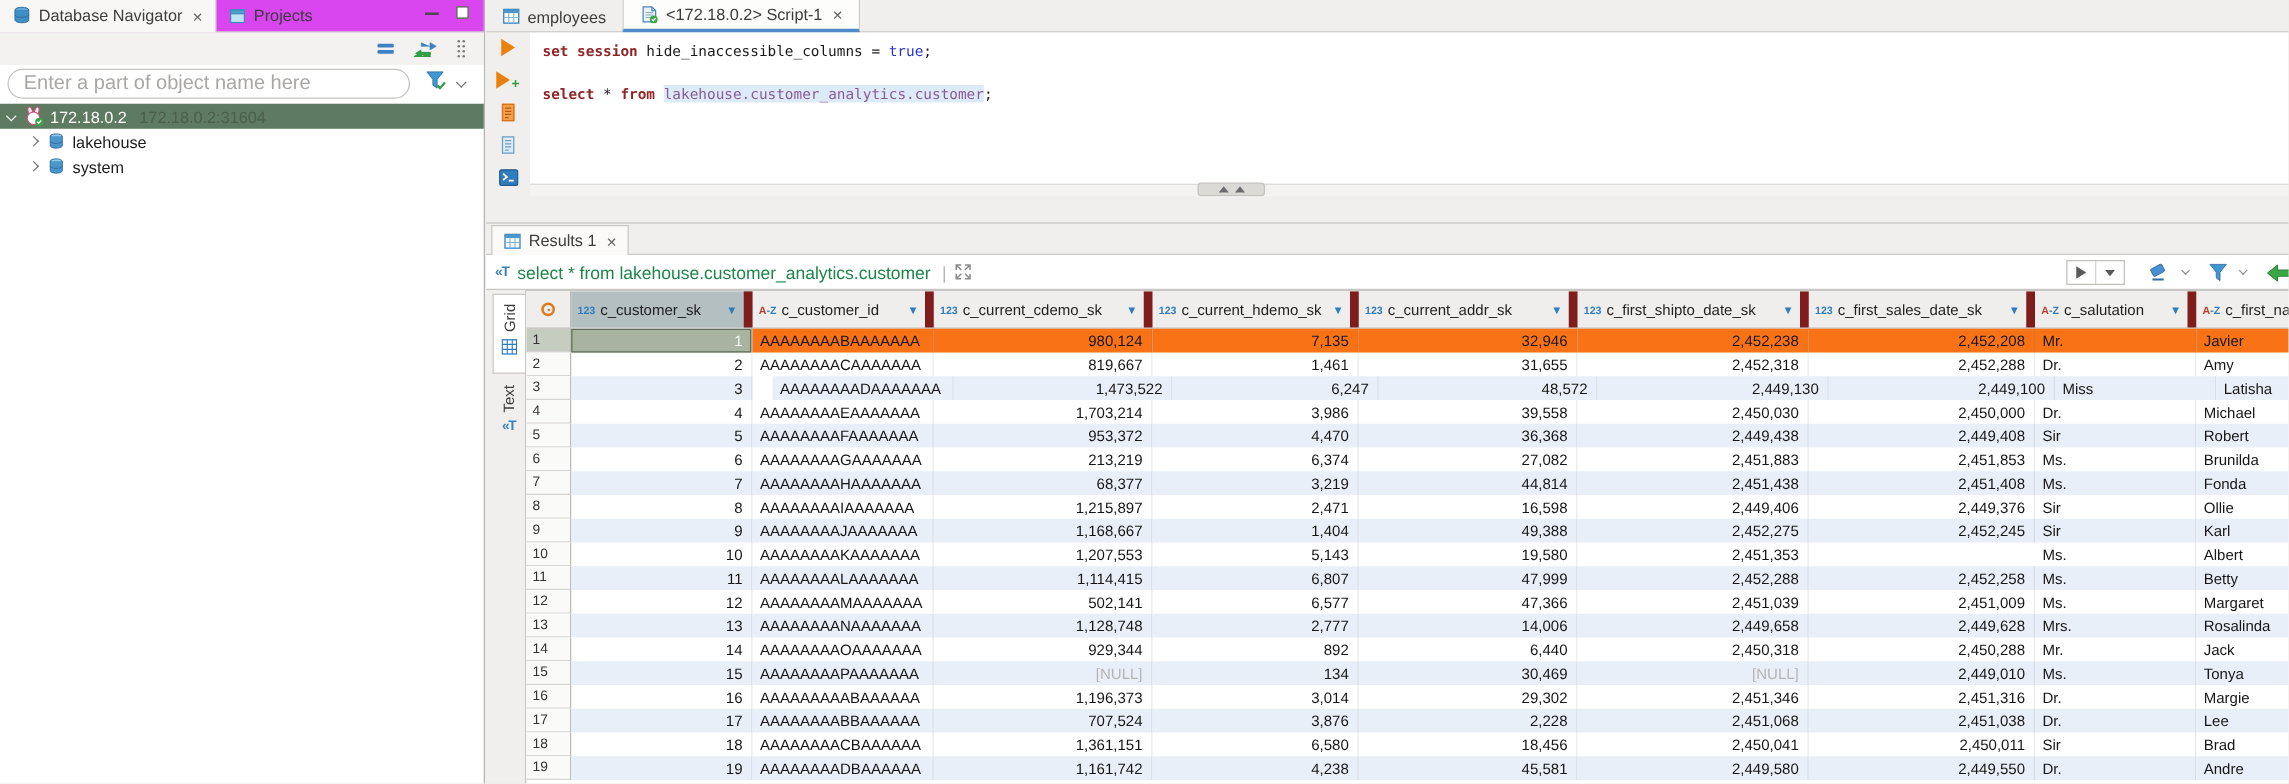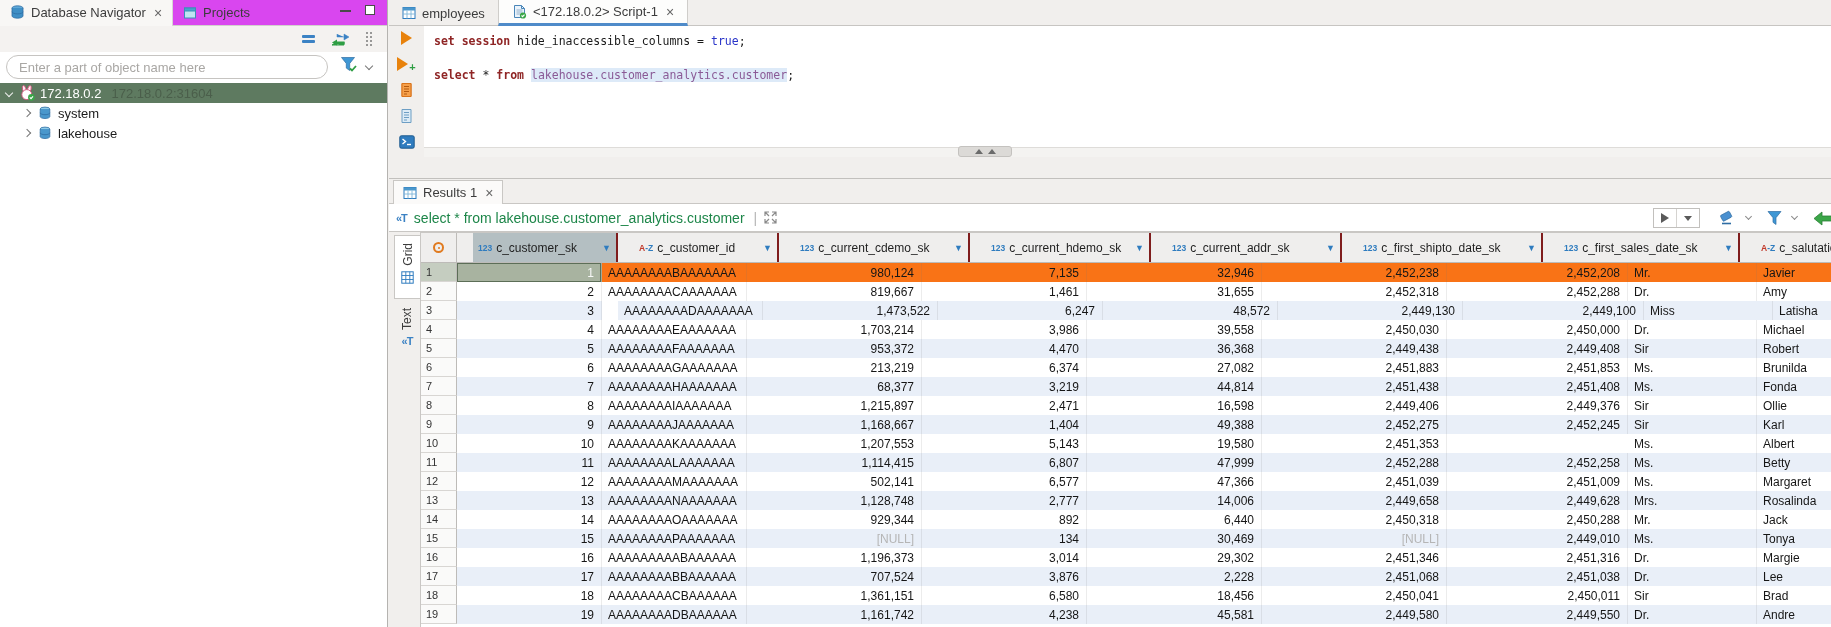--- a/index.html
+++ b/index.html
@@ -25,21 +25,21 @@
                  display:flex; align-items:center; justify-content:flex-end; gap:16px; padding-right:14px; }
   .bars-icon { display:inline-block; }
   .bars-icon i { display:block; width:13px; height:2.5px; background:#3b82c4; border-radius:1px; margin:2.5px 0; }
   .dots-icon { position:relative; width:7px; height:14px; }
   .dots-icon i { position:absolute; width:2px; height:2px; border-radius:50%; background:#7a7a7a;
                  box-shadow:4px 0 0 #7a7a7a, 0 4px 0 #7a7a7a, 4px 4px 0 #7a7a7a,
                             0 8px 0 #7a7a7a, 4px 8px 0 #7a7a7a, 0 12px 0 #7a7a7a, 4px 12px 0 #7a7a7a; }
 
   .nav-search-row { position:absolute; left:0; top:52px; right:0; height:30px; background:#fff; }
   .nav-search { position:absolute; left:6px; top:3px; width:322px; height:24px; border:1px solid #c6c4c1;
-                border-radius:12px; padding:0 12px; font-size:13px; color:#be185d; outline:none;
+                border-radius:12px; padding:0 12px; font-size:16px; color:#be185d; outline:none;
                 font-family:"Liberation Sans",sans-serif; }
   .nav-search::placeholder { color:#a9a7a4; }
   .search-funnel { position:absolute; left:340px; top:4px; }
   .search-chevron { position:absolute; left:366px; top:11px; }
 
   .chev { display:inline-block; width:6px; height:6px; border-right:1.6px solid #777;
           border-bottom:1.6px solid #777; transform:rotate(45deg); }
   .chev.right { transform:rotate(-45deg); }
   .chev.white { border-color:#f0f0f0; }
 
@@ -108,21 +108,21 @@
   .results-grid { position:absolute; left:389px; top:232px; right:0; bottom:0; background:#f1efed; }
   .present-strip { position:absolute; left:0; top:0; width:31px; bottom:0; }
   .vtab { position:absolute; left:5px; width:26px; display:flex; flex-direction:column; align-items:center;
           padding:7px 0 6px; gap:5px; font-size:12px; color:#3c3c3c; cursor:pointer; }
   .vtab.active { background:#fff; border:1px solid #c9c7c4; border-right:none; }
   .vlabel { writing-mode:vertical-lr; transform:rotate(180deg); }
   .grid-viewport { position:absolute; left:31px; top:0; right:0; bottom:0; background:#fff;
                    border-left:1px solid #c9c7c4; border-top:1px solid #c9c7c4; overflow:hidden; }
   .grid-header { display:flex; height:30px; background:#efeeed; border-bottom:1px solid #bdbbb8; width:1700px; }
   .gcell { flex:none; display:flex; align-items:center; overflow:hidden; }
-  .hcell { border-right:2px solid #7f1d1d; position:relative; padding-left:5px; gap:4px; font-size:12px; color:#1f1f1f;margin-left:16px; }
+  .hcell { border-right:7px solid #7f1d1d; position:relative; padding-left:5px; gap:4px; font-size:12px; color:#1f1f1f; }
   .hcell.hsel { background:#b4bfc2; }
   .corner { width:36px; justify-content:center; border-right:1px solid #bdbbb8; }
   .ticon { font-size:8.5px; font-weight:bold; color:#2f7cbf; letter-spacing:0; flex:none; }
   .ticon .red { color:#c0392b; }
   .sort { position:absolute; right:5px; color:#2f7cbf; font-size:9px; }
   .target-icon { width:11px; height:11px; border:2px solid #e07a1f; border-radius:50%; position:relative; }
   .target-icon:after { content:""; position:absolute; left:2.5px; top:2.5px; width:2px; height:2px;
                        background:#e07a1f; border-radius:50%; }
   .grid-body { width:1700px; }
   .grow { display:flex; height:19px; }
@@ -219,35 +219,35 @@
         <span class="tree-chev">
             <span class="chev right"></span>
           </span>
         <span class="tree-icon">
           <svg width="14" height="14" viewBox="0 0 14 14">
             <ellipse cx="7" cy="3" rx="4.8" ry="1.9" fill="#8ecbe8" stroke="#2e6da3" stroke-width="0.8"></ellipse>
             <path d="M2.2 3 v7.6 c0 1 2.1 1.9 4.8 1.9 s4.8 -0.9 4.8 -1.9 V3" fill="#4a97cc" stroke="#2e6da3" stroke-width="0.8"></path>
             <path d="M2.2 6.8 c0 1 2.1 1.9 4.8 1.9 s4.8 -0.9 4.8 -1.9" fill="none" stroke="#2e6da3" stroke-width="0.8"></path>
           </svg>
         </span>
-        <span>system</span>
+        <span>lakehouse</span>
       </div>
       <div class="tree-row">
         <span class="indent"></span>
         <span class="tree-chev">
             <span class="chev right"></span>
           </span>
         <span class="tree-icon">
           <svg width="14" height="14" viewBox="0 0 14 14">
             <ellipse cx="7" cy="3" rx="4.8" ry="1.9" fill="#8ecbe8" stroke="#2e6da3" stroke-width="0.8"></ellipse>
             <path d="M2.2 3 v7.6 c0 1 2.1 1.9 4.8 1.9 s4.8 -0.9 4.8 -1.9 V3" fill="#4a97cc" stroke="#2e6da3" stroke-width="0.8"></path>
             <path d="M2.2 6.8 c0 1 2.1 1.9 4.8 1.9 s4.8 -0.9 4.8 -1.9" fill="none" stroke="#2e6da3" stroke-width="0.8"></path>
           </svg>
         </span>
-        <span>lakehouse</span>
+        <span>system</span>
       </div>
     </div>
   </div>
 
   <div class="editor-tabbar">
     <div class="ed-tab">
       <svg width="14" height="14" viewBox="0 0 14 14">
         <rect x="1" y="1.5" width="12" height="11" fill="#fff" stroke="#2f7cbf"></rect>
         <rect x="1" y="1.5" width="12" height="3" fill="#4a97cc"></rect>
         <path d="M1 8 h12 M5 4.5 v8 M9 4.5 v8" stroke="#7db4d8" stroke-width="0.9" fill="none"></path>

